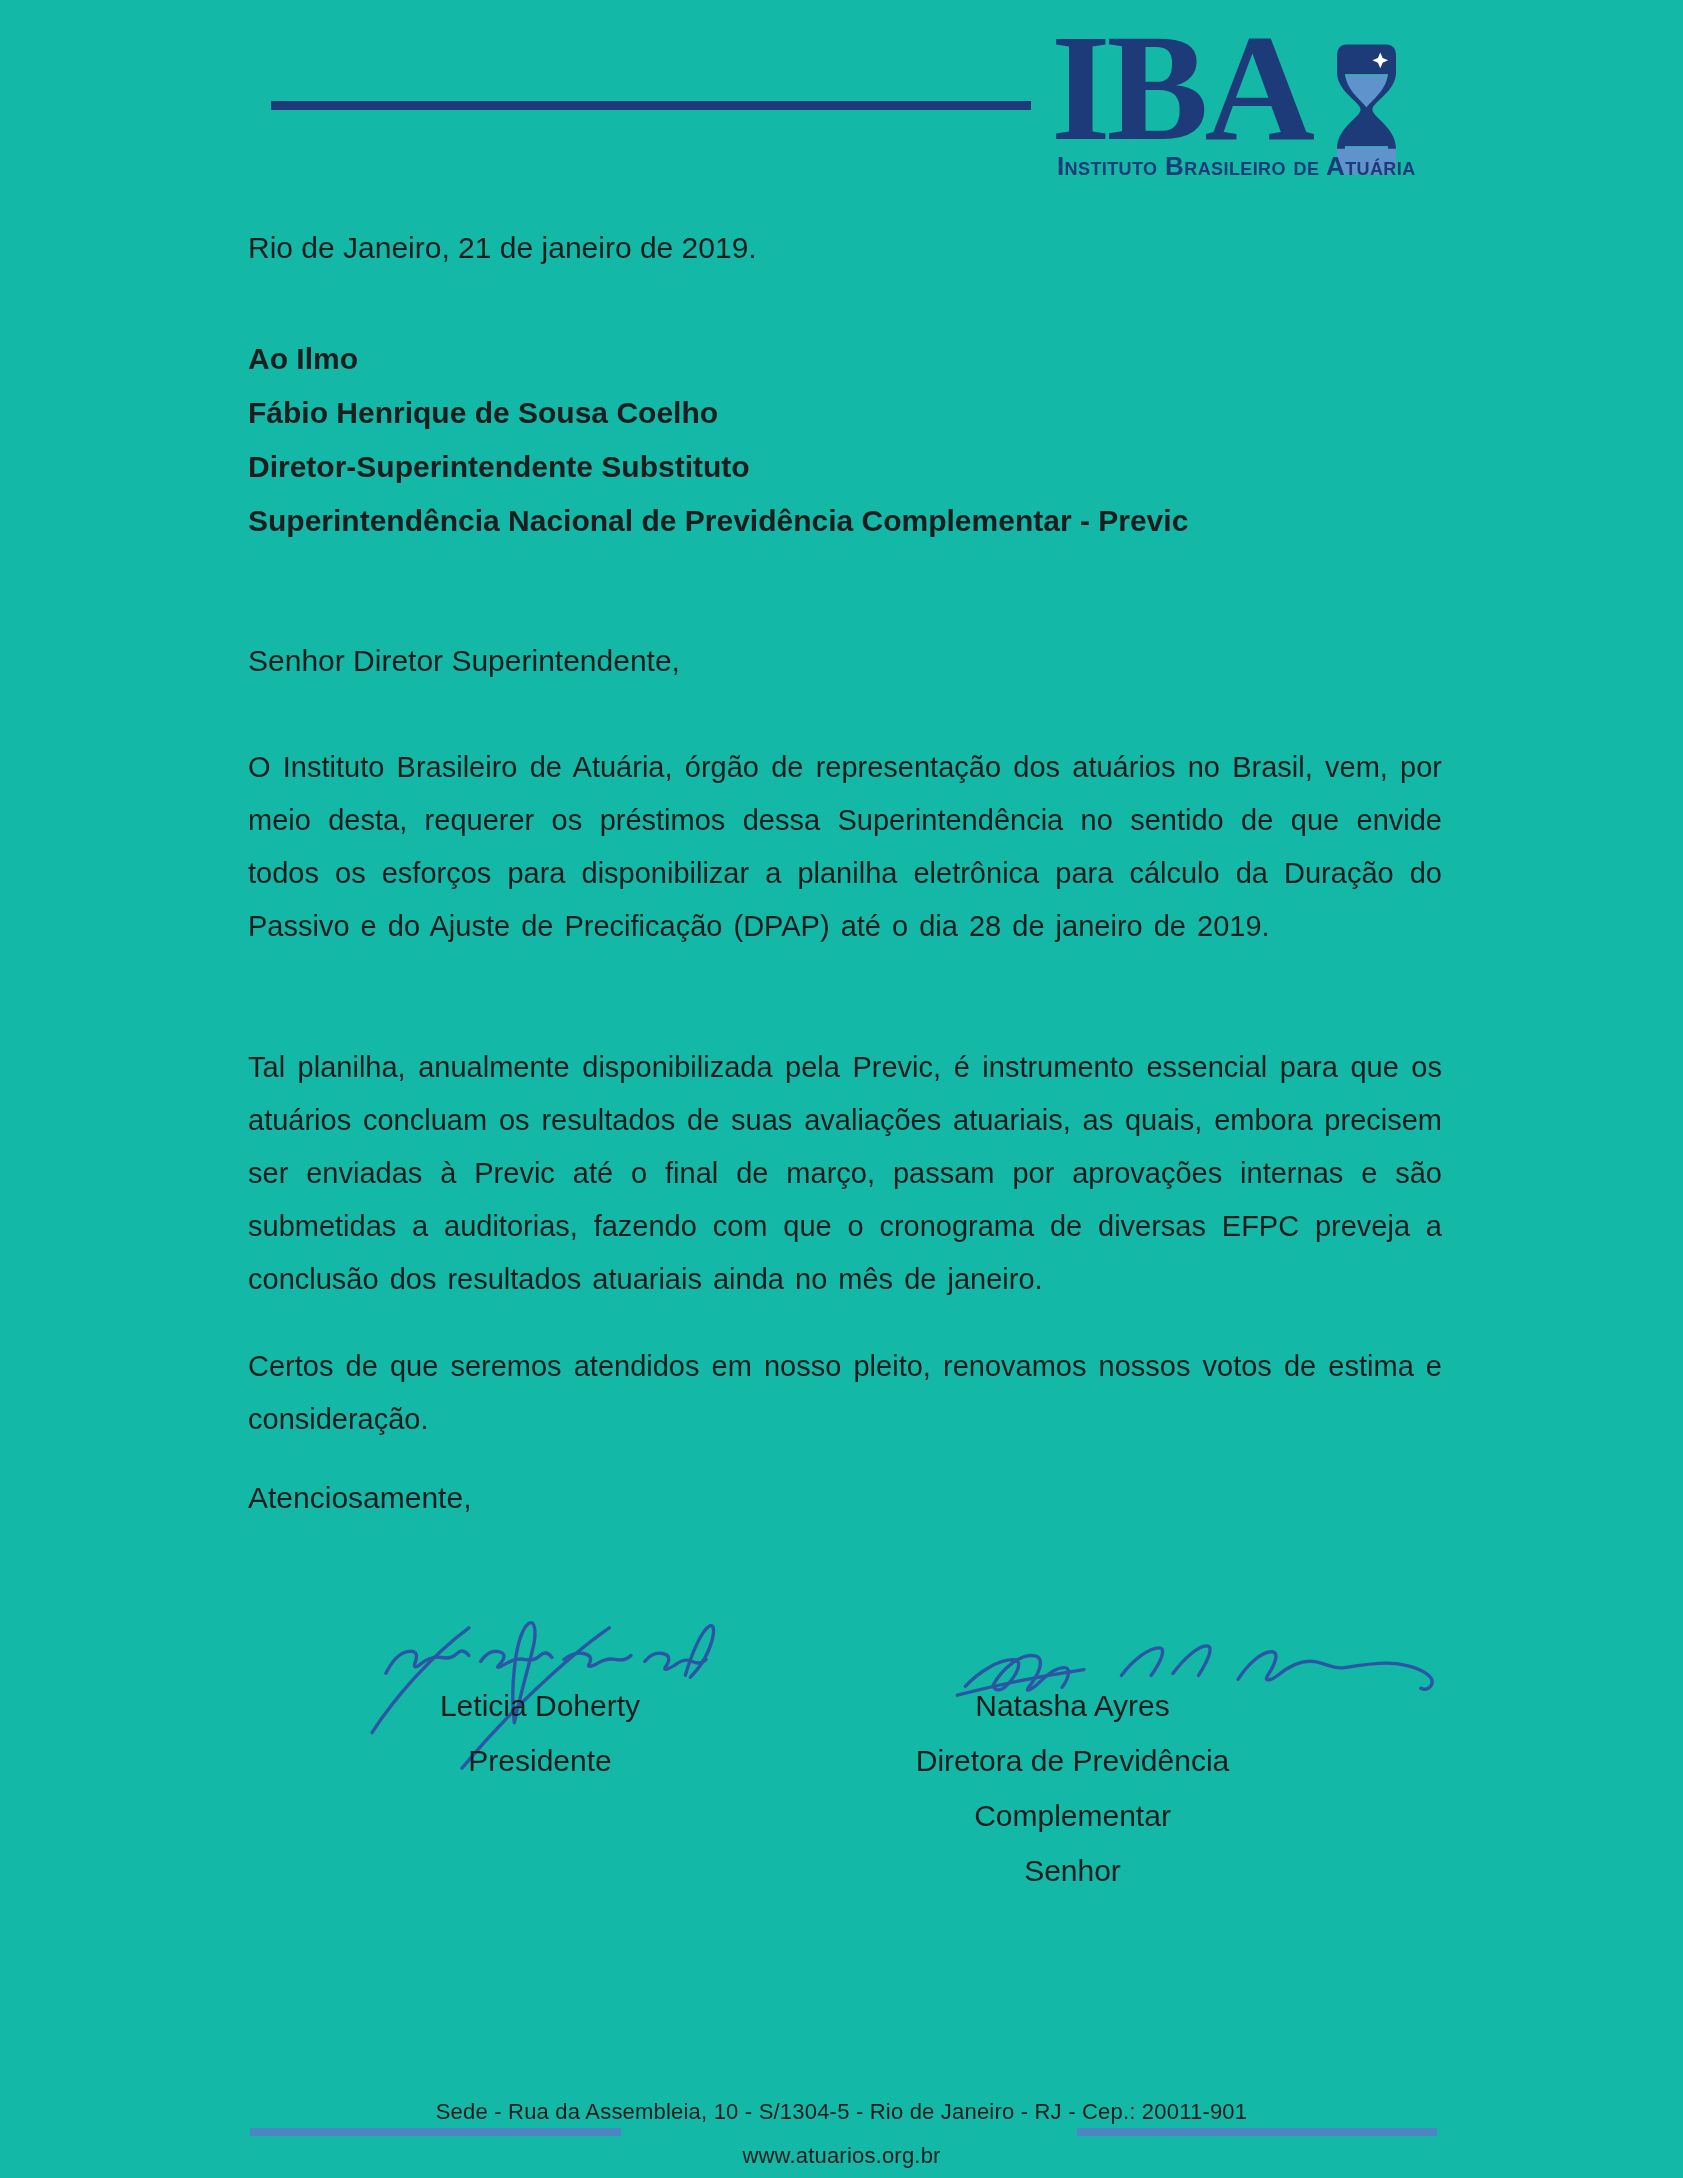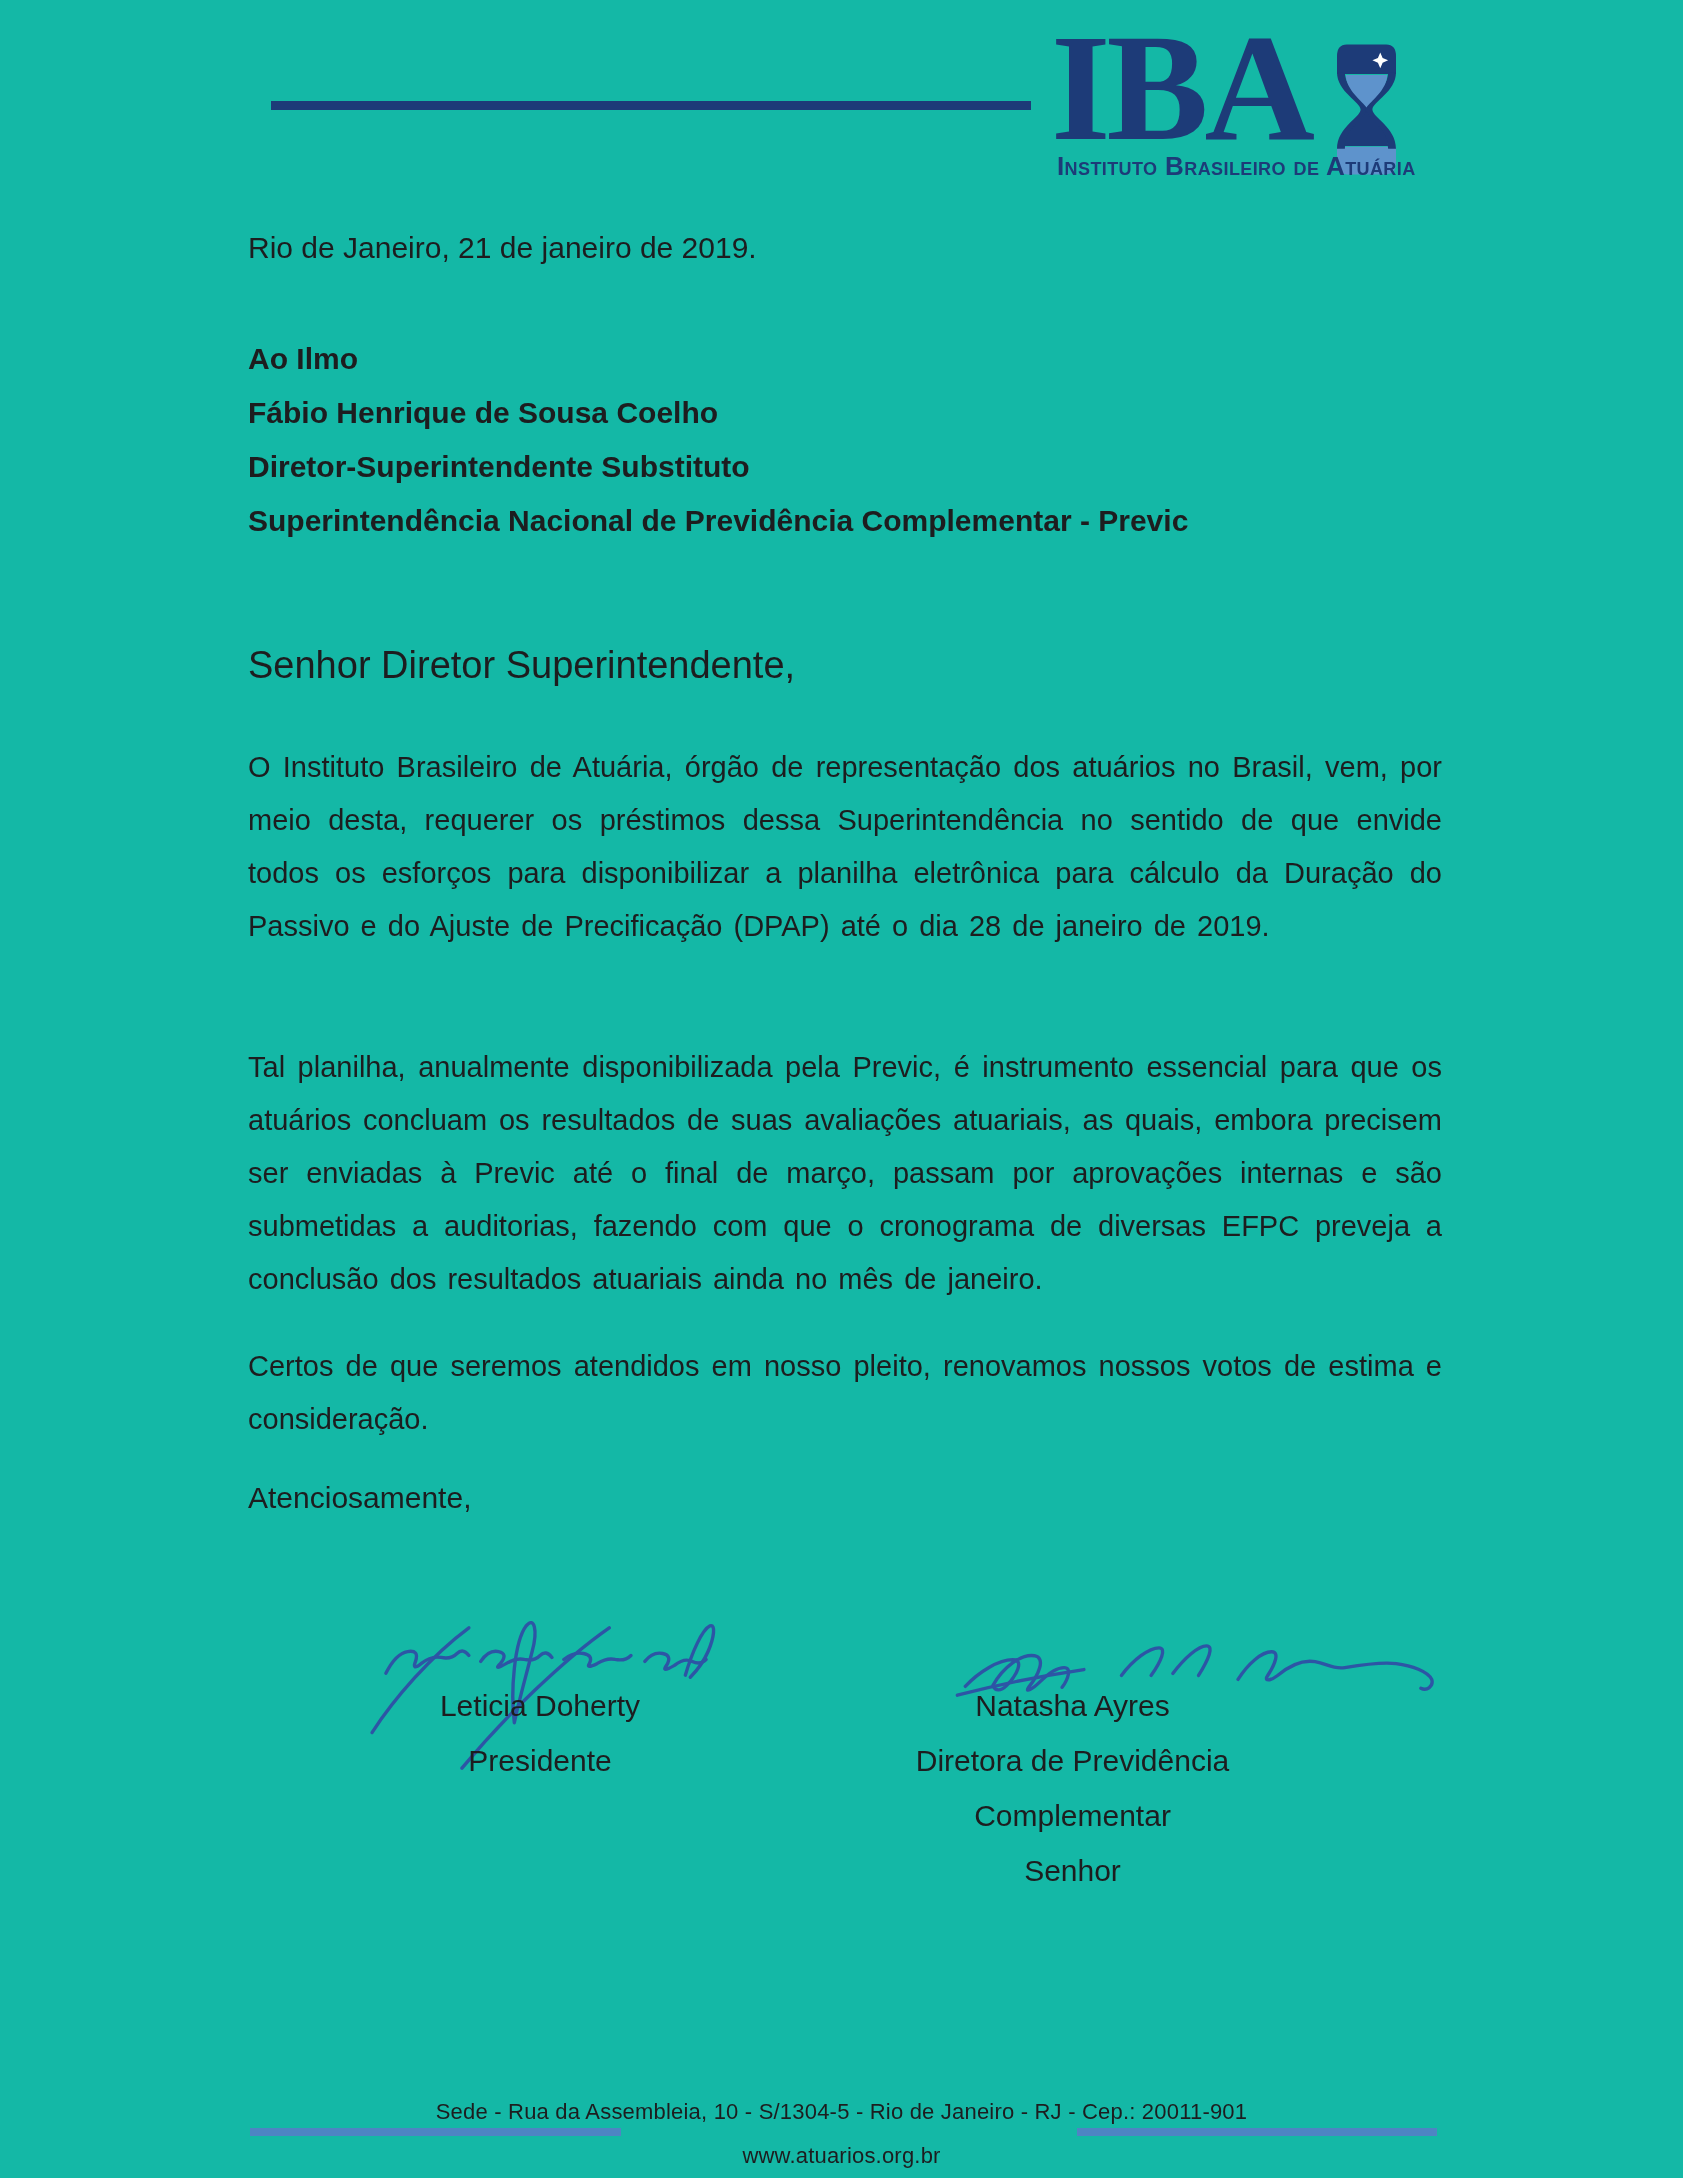--- a/index.html
+++ b/index.html
@@ -29,21 +29,21 @@
   .logo-caption{
     position:absolute;left:1057px;top:151px;width:297px;
     font-variant:small-caps;font-weight:bold;font-size:26px;
     letter-spacing:0.4px;color:var(--navy);white-space:nowrap;
   }
   .hourglass{position:absolute;left:1337px;top:44px;width:59px;height:131px;}
   
   .date{position:absolute;left:248px;top:231px;width:1180px;font-size:30px;}
   
   .recipient{position:absolute;left:248px;top:332px;font-size:30px;font-weight:bold;line-height:54px;}
-  .salutation{position:absolute;left:248px;top:644px;font-size:38px;}
+  .salutation{position:absolute;left:248px;top:644px;font-size:30px;}
   
   .para{
     position:absolute;left:248px;width:1194px;margin:0;
     font-size:29px;line-height:53px;word-spacing:3px;
     text-align:justify;text-align-last:left;
   }
   .p1{top:741px;}
   .p2{top:1041px;}
   .p3{top:1340px;}
   .closing{position:absolute;left:248px;top:1481px;font-size:30px;}

